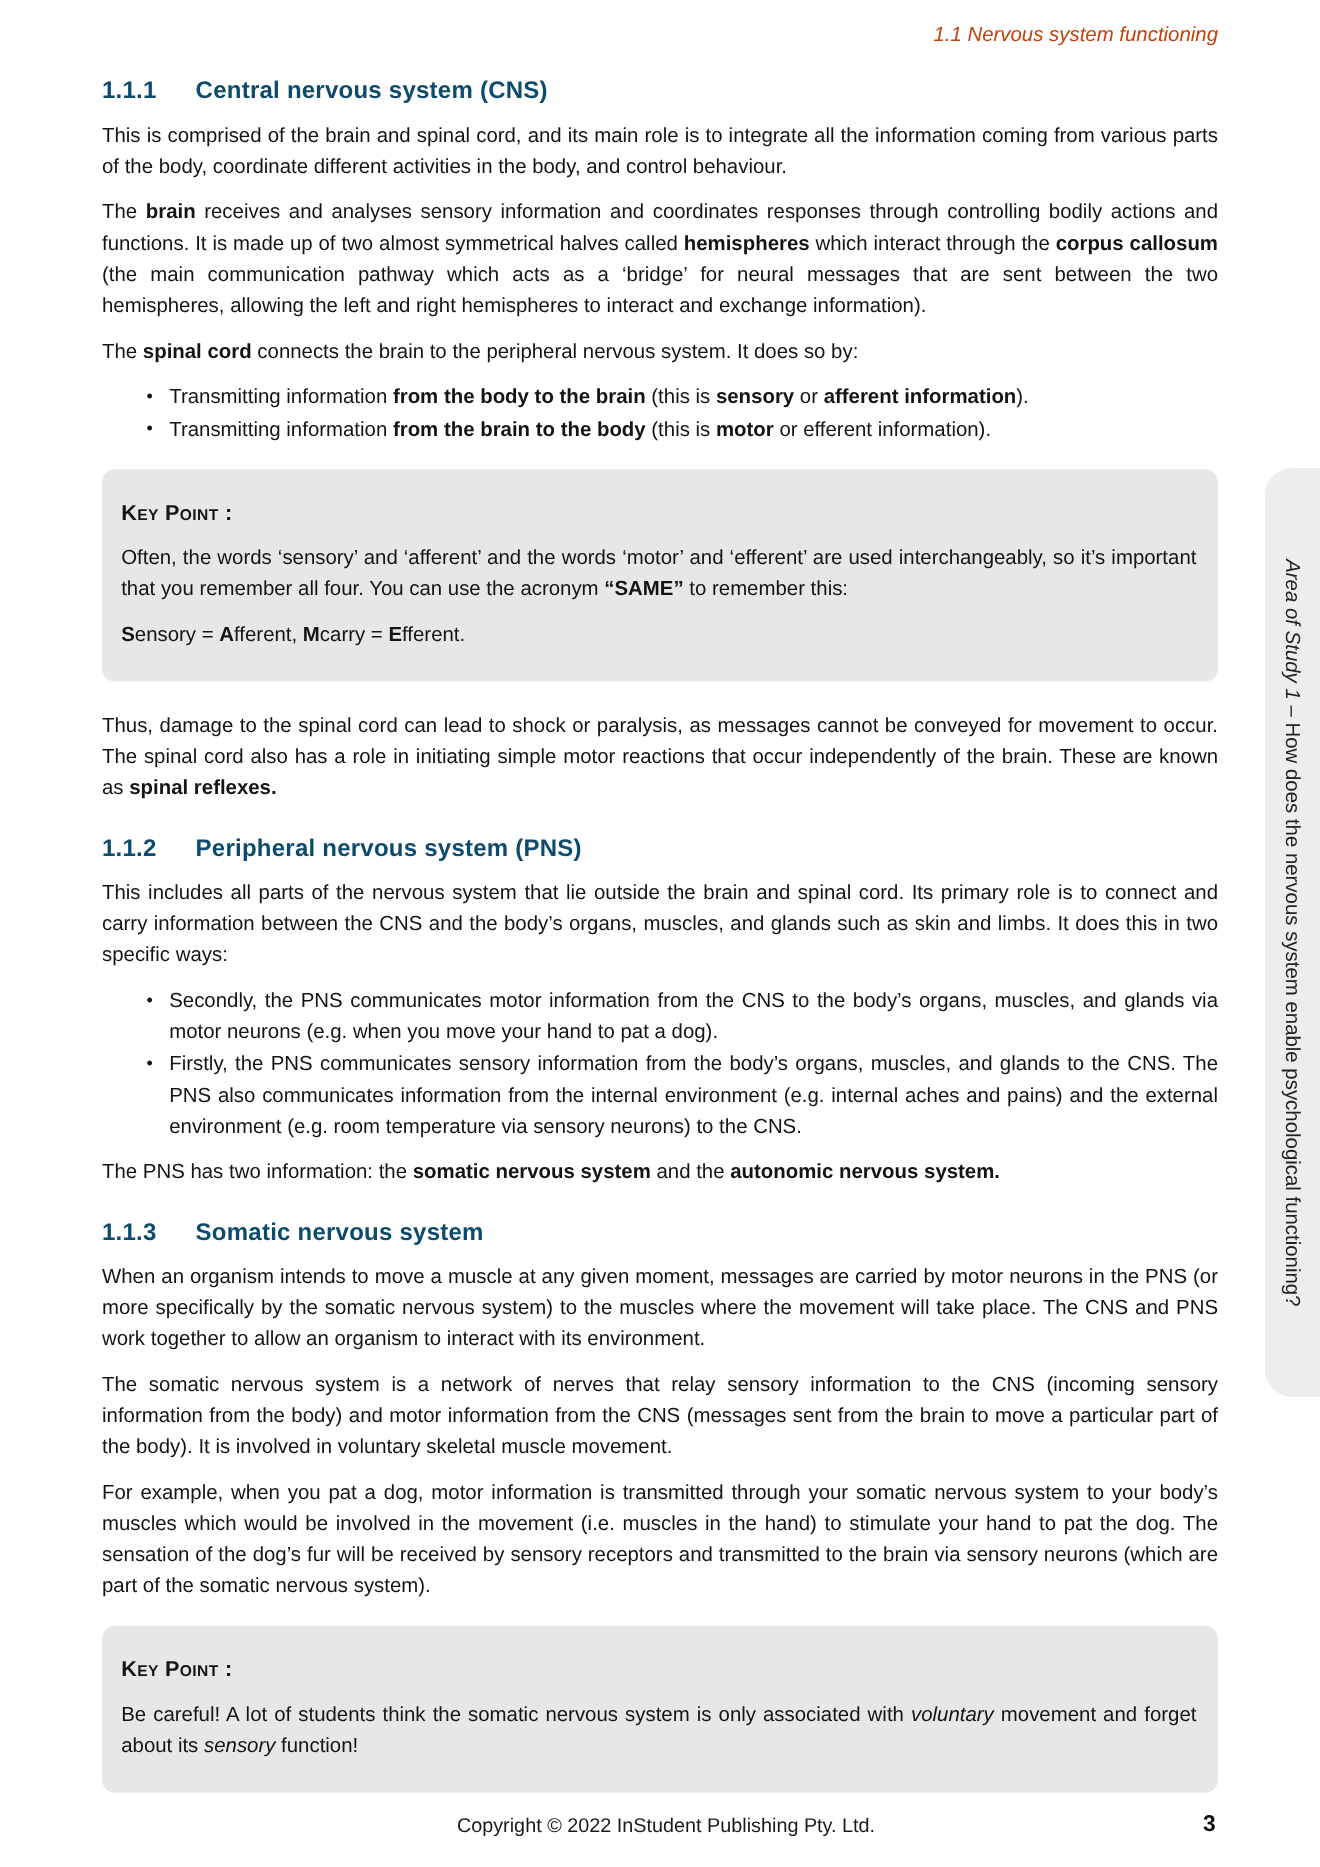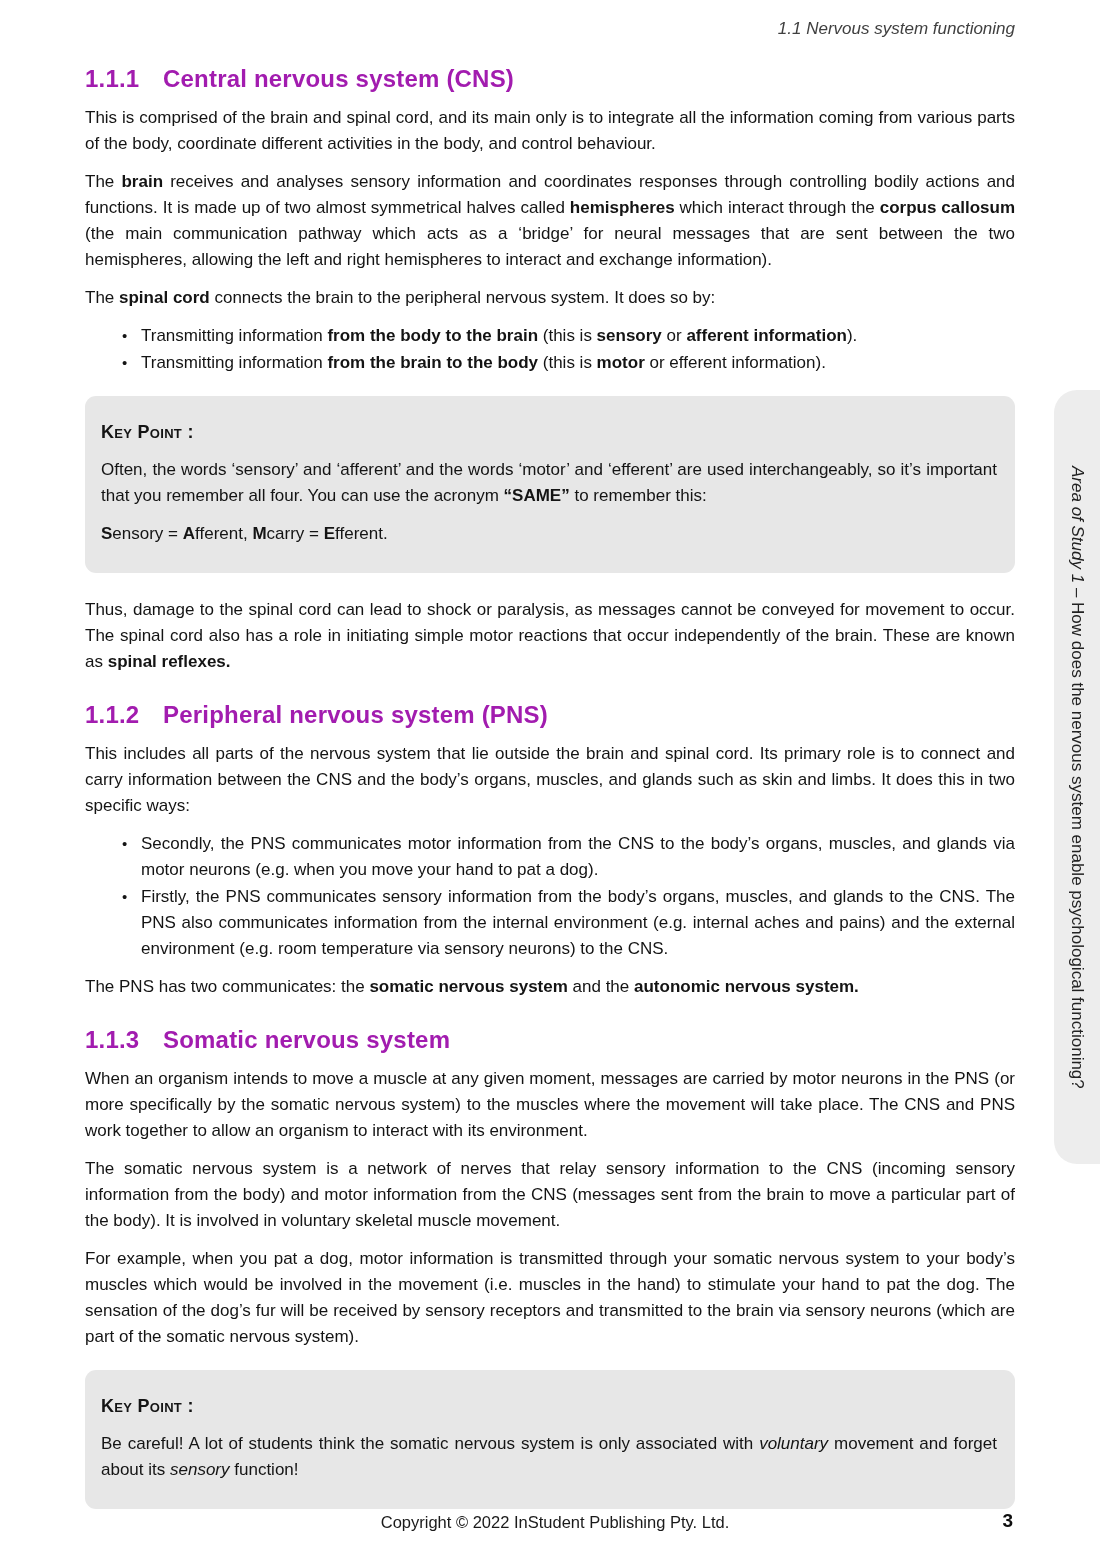--- a/index.html
+++ b/index.html
@@ -19,27 +19,27 @@
     position: absolute;
     left: 85px;
     top: 0;
     width: 930px;
   }
   .running-head {
     margin-top: 19px;
     text-align: right;
     font-style: italic;
     font-size: 17px;
-    color: #404040;
+    color: #c2410c;
   }
   h2.sec {
-    font-size: 24px;
+    font-size: 20px;
     font-weight: bold;
     margin: 26px 0 10px 0;
-    color: #a21caf;
+    color: #0c4a6e;
     letter-spacing: 0.2px;
   }
   .sec-num {
     display: inline-block;
     min-width: 78px;
   }
   p.body, li.bullet {
     font-size: 17px;
     line-height: 26px;
     text-align: justify;
@@ -122,21 +122,21 @@
 <body>
 
 <div class="content">
 
   <div class="running-head">1.1 Nervous system functioning</div>
 
   <h2 class="sec">
     <span class="sec-num">1.1.1</span><span class="sec-title">Central nervous system (CNS)</span>
   </h2>
 
-  <p class="body">This is comprised of the brain and spinal cord, and its main only is to integrate all the information coming from various parts of the body, coordinate different activities in the body, and control behaviour.</p>
+  <p class="body">This is comprised of the brain and spinal cord, and its main role is to integrate all the information coming from various parts of the body, coordinate different activities in the body, and control behaviour.</p>
   <p class="body"><span>The </span><span style="font-weight: bold;">brain</span><span> receives and analyses sensory information and coordinates responses through controlling bodily actions and functions. It is made up of two almost symmetrical halves called </span><span style="font-weight: bold;">hemispheres</span><span> which interact through the </span><span style="font-weight: bold;">corpus callosum</span><span> (the main communication pathway which acts as a ‘bridge’ for neural messages that are sent between the two hemispheres, allowing the left and right hemispheres to interact and exchange information).</span></p>
   <p class="body"><span>The </span><span style="font-weight: bold;">spinal cord</span><span> connects the brain to the peripheral nervous system. It does so by:</span></p>
 
   <ul class="bullets">
     <li class="bullet"><span>Transmitting information </span><span style="font-weight: bold;">from the body to the brain</span><span> (this is </span><span style="font-weight: bold;">sensory</span><span> or </span><span style="font-weight: bold;">afferent information</span><span>).</span></li>
     <li class="bullet"><span>Transmitting information </span><span style="font-weight: bold;">from the brain to the body</span><span> (this is </span><span style="font-weight: bold;">motor</span><span> or </span><span style="font-weight: normal;">efferent information</span><span>).</span></li>
   </ul>
 
   <div class="keypoint">
     <div class="kp-label">Key Point :</div>
@@ -150,21 +150,21 @@
     <span class="sec-num">1.1.2</span><span class="sec-title">Peripheral nervous system (PNS)</span>
   </h2>
 
   <p class="body">This includes all parts of the nervous system that lie outside the brain and spinal cord. Its primary role is to connect and carry information between the CNS and the body’s organs, muscles, and glands such as skin and limbs. It does this in two specific ways:</p>
 
   <ul class="bullets">
     <li class="bullet">Secondly, the PNS communicates motor information from the CNS to the body’s organs, muscles, and glands via motor neurons (e.g. when you move your hand to pat a dog).</li>
     <li class="bullet">Firstly, the PNS communicates sensory information from the body’s organs, muscles, and glands to the CNS. The PNS also communicates information from the internal environment (e.g. internal aches and pains) and the external environment (e.g. room temperature via sensory neurons) to the CNS.</li>
   </ul>
 
-  <p class="body"><span>The PNS has two communicates: the </span><span style="font-weight: bold;">somatic nervous system</span><span> and the </span><span style="font-weight: bold;">autonomic nervous system.</span></p>
+  <p class="body"><span>The PNS has two information: the </span><span style="font-weight: bold;">somatic nervous system</span><span> and the </span><span style="font-weight: bold;">autonomic nervous system.</span></p>
 
   <h2 class="sec">
     <span class="sec-num">1.1.3</span><span class="sec-title">Somatic nervous system</span>
   </h2>
 
   <p class="body">When an organism intends to move a muscle at any given moment, messages are carried by motor neurons in the PNS (or more specifically by the somatic nervous system) to the muscles where the movement will take place. The CNS and PNS work together to allow an organism to interact with its environment.</p>
   <p class="body">The somatic nervous system is a network of nerves that relay sensory information to the CNS (incoming sensory information from the body) and motor information from the CNS (messages sent from the brain to move a particular part of the body). It is involved in voluntary skeletal muscle movement.</p>
   <p class="body">For example, when you pat a dog, motor information is transmitted through your somatic nervous system to your body’s muscles which would be involved in the movement (i.e. muscles in the hand) to stimulate your hand to pat the dog.  The sensation of the dog’s fur will be received by sensory receptors and transmitted to the brain via sensory neurons (which are part of the somatic nervous system).</p>
 
   <div class="keypoint">

